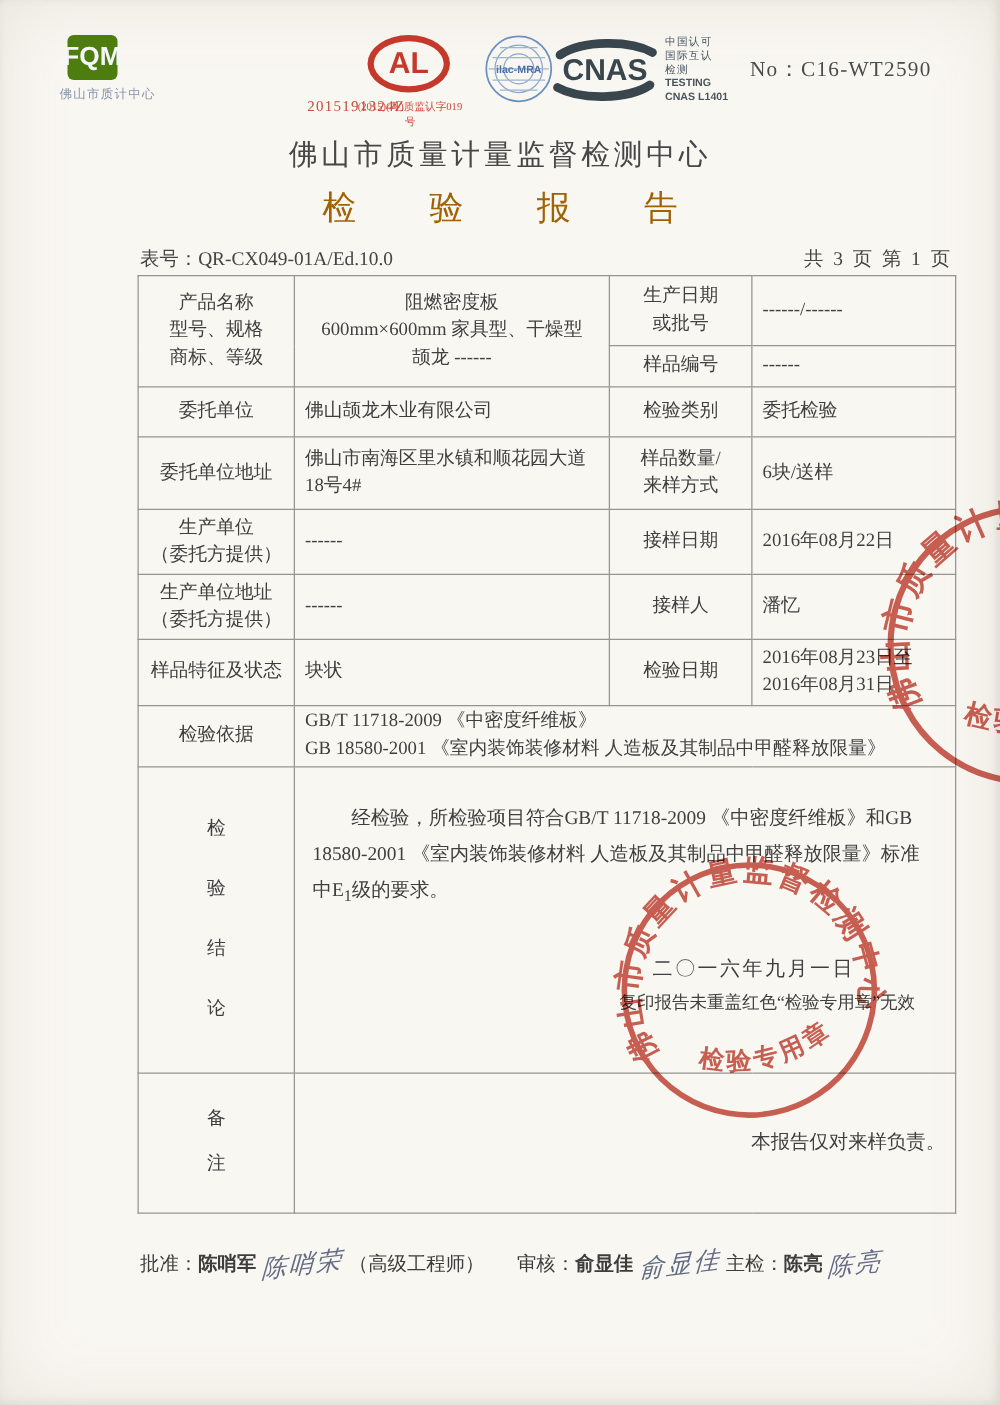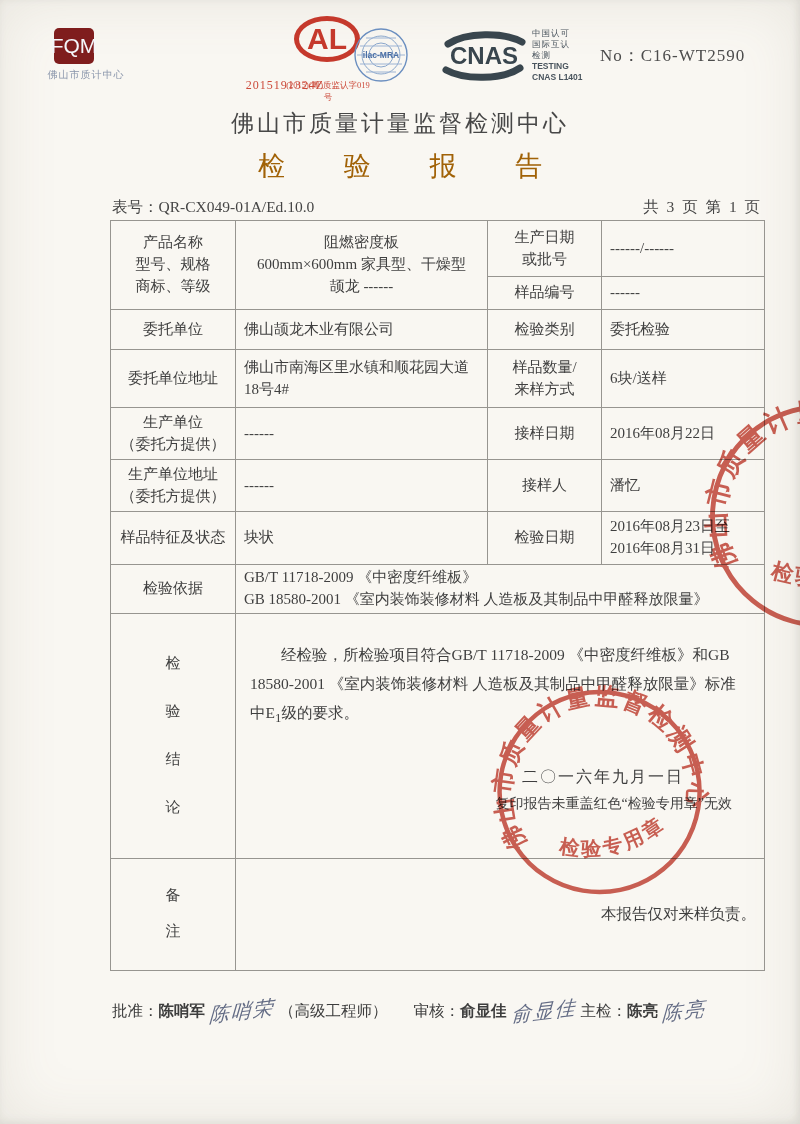--- a/index.html
+++ b/index.html
@@ -4,33 +4,33 @@
 <style>
   * { margin:0; padding:0; box-sizing:border-box; }
   body { background:#d9d6d0; font-family:"Liberation Serif", serif; }
   .page {
     position:relative; width:800px; height:1124px; margin:0 auto;
     background:#f9f7f2; overflow:hidden; color:#3e3e3e;
     box-shadow: inset 0 0 60px rgba(125,115,95,.13), inset -4px 0 8px rgba(0,0,0,.05), inset 0 -4px 8px rgba(0,0,0,.04);
   }
   
   .fqm-box { position:absolute; left:54px; top:28px; width:40px; height:36px;
-    background:#7f1d1d; border-radius:5px; color:#f4f6fa; font-family:"Liberation Sans",sans-serif;
-    font-weight:normal; font-size:21px; display:flex; align-items:center; justify-content:center; }
+    background:#4d7c0f; border-radius:5px; color:#f4f6fa; font-family:"Liberation Sans",sans-serif;
+    font-weight:bold; font-size:21px; display:flex; align-items:center; justify-content:center; }
   .fqm-caption { position:absolute; left:36px; top:68px; width:100px; text-align:center;
     font-size:10px; color:#8894aa; letter-spacing:1px; }
   .logo-ellipse { position:absolute; border:5px solid #c5392c; border-radius:50%;
     display:flex; align-items:center; justify-content:center; color:#c5392c;
     font-family:"Liberation Sans",sans-serif; font-weight:bold; }
   .cma { left:202px; top:26px; width:76px; height:48px; font-size:24px; letter-spacing:-1px;}
-  .cal { left:294px; top:16px; width:66px; height:46px; font-size:30px; }
+  .cal { left:294px; top:28px; width:66px; height:46px; font-size:24px; }
   .logo-num { position:absolute; color:#cc4a3a; text-align:center; font-family:"Liberation Serif",serif; }
   .cma-num { left:196px; top:78px; width:90px; font-size:12px; letter-spacing:1px;margin-left:44px; }
   .cal-num { left:286px; top:80px; width:84px; font-size:7px; }
-  .ilac { position:absolute; left:352px; top:26px;text-decoration:underline; }
+  .ilac { position:absolute; left:386px; top:26px;text-decoration:underline; }
   .cnas { position:absolute; left:438px; top:30px; }
   .cnas-caption { position:absolute; left:532px; top:28px; font-family:"Liberation Sans",sans-serif;
     font-size:8.5px; color:#4a555e; line-height:11px; letter-spacing:1px;}
   .cnas-caption .b { font-weight:bold; letter-spacing:0; }
   .report-no { position:absolute; left:600px; top:44px; font-size:17px; color:#4c4c4c; letter-spacing:1px; }
   
   .title { position:absolute; left:0; top:108px; width:100%; text-align:center;
     font-size:23px; letter-spacing:3px; color:#474747; font-weight:500; }
   .subtitle { position:absolute; left:0; top:148px; width:100%; text-align:center;
     font-size:27px; letter-spacing:26px; text-indent:26px; color:#a16207; }

